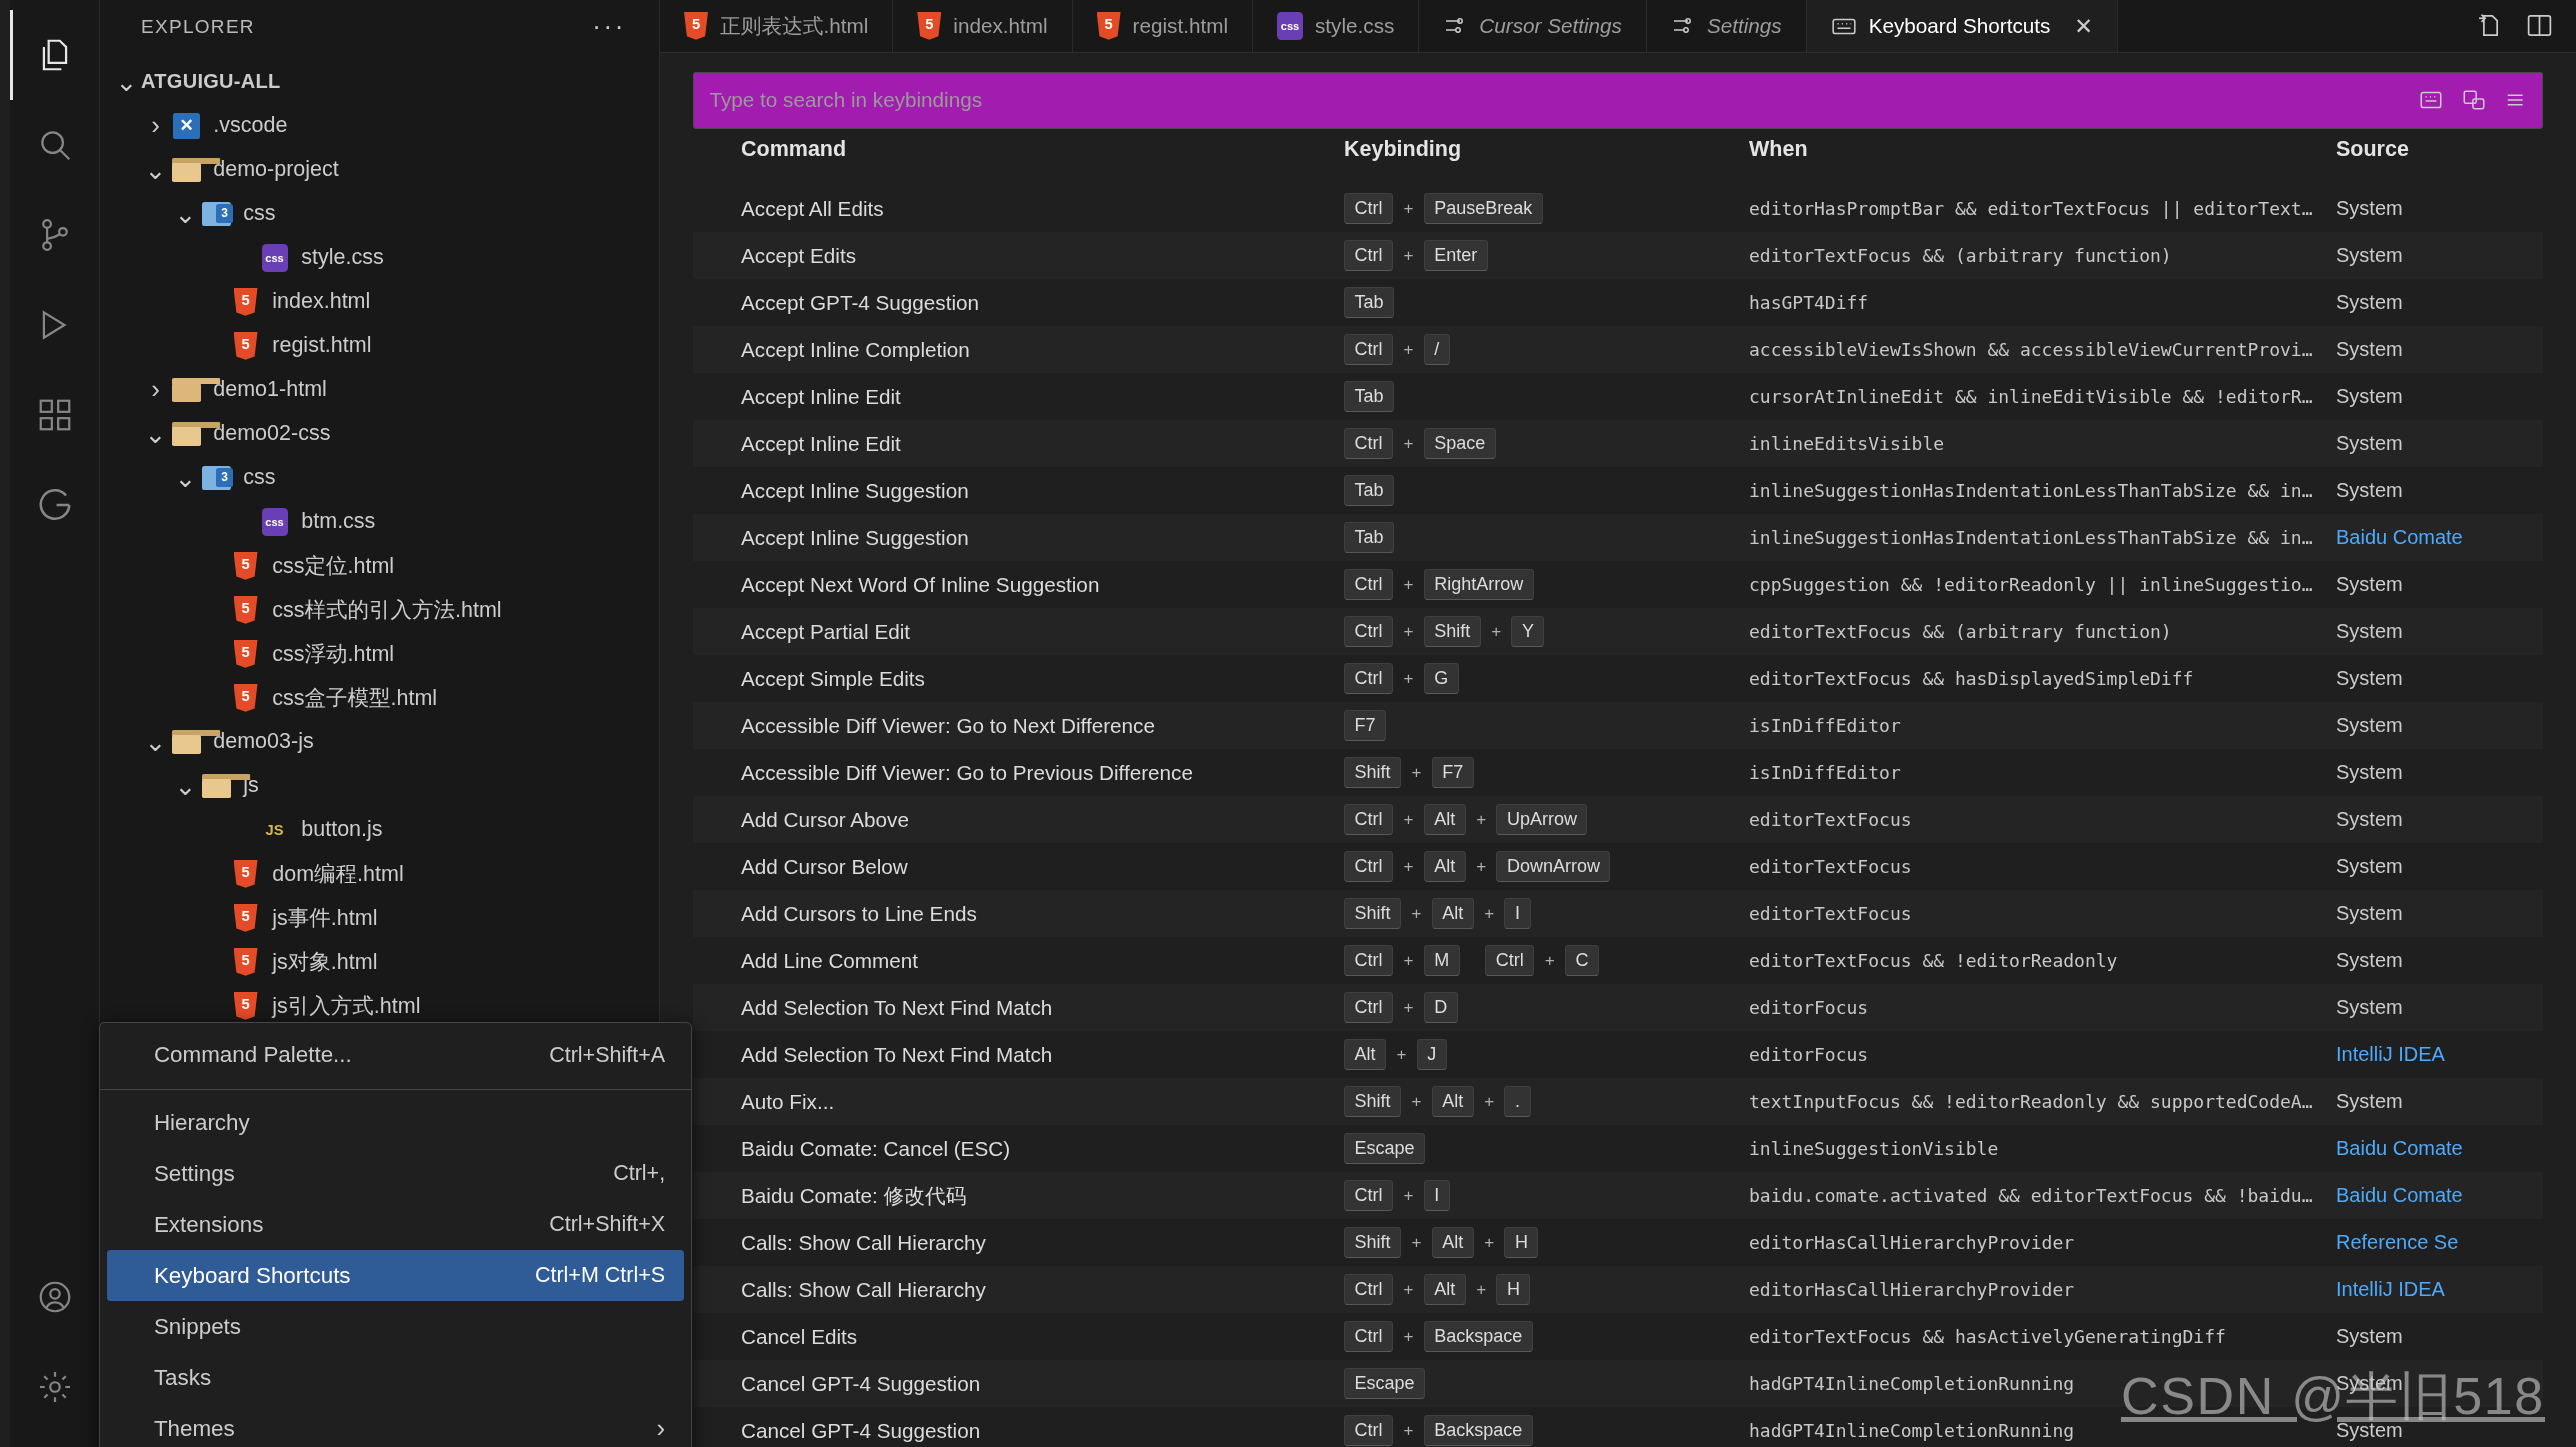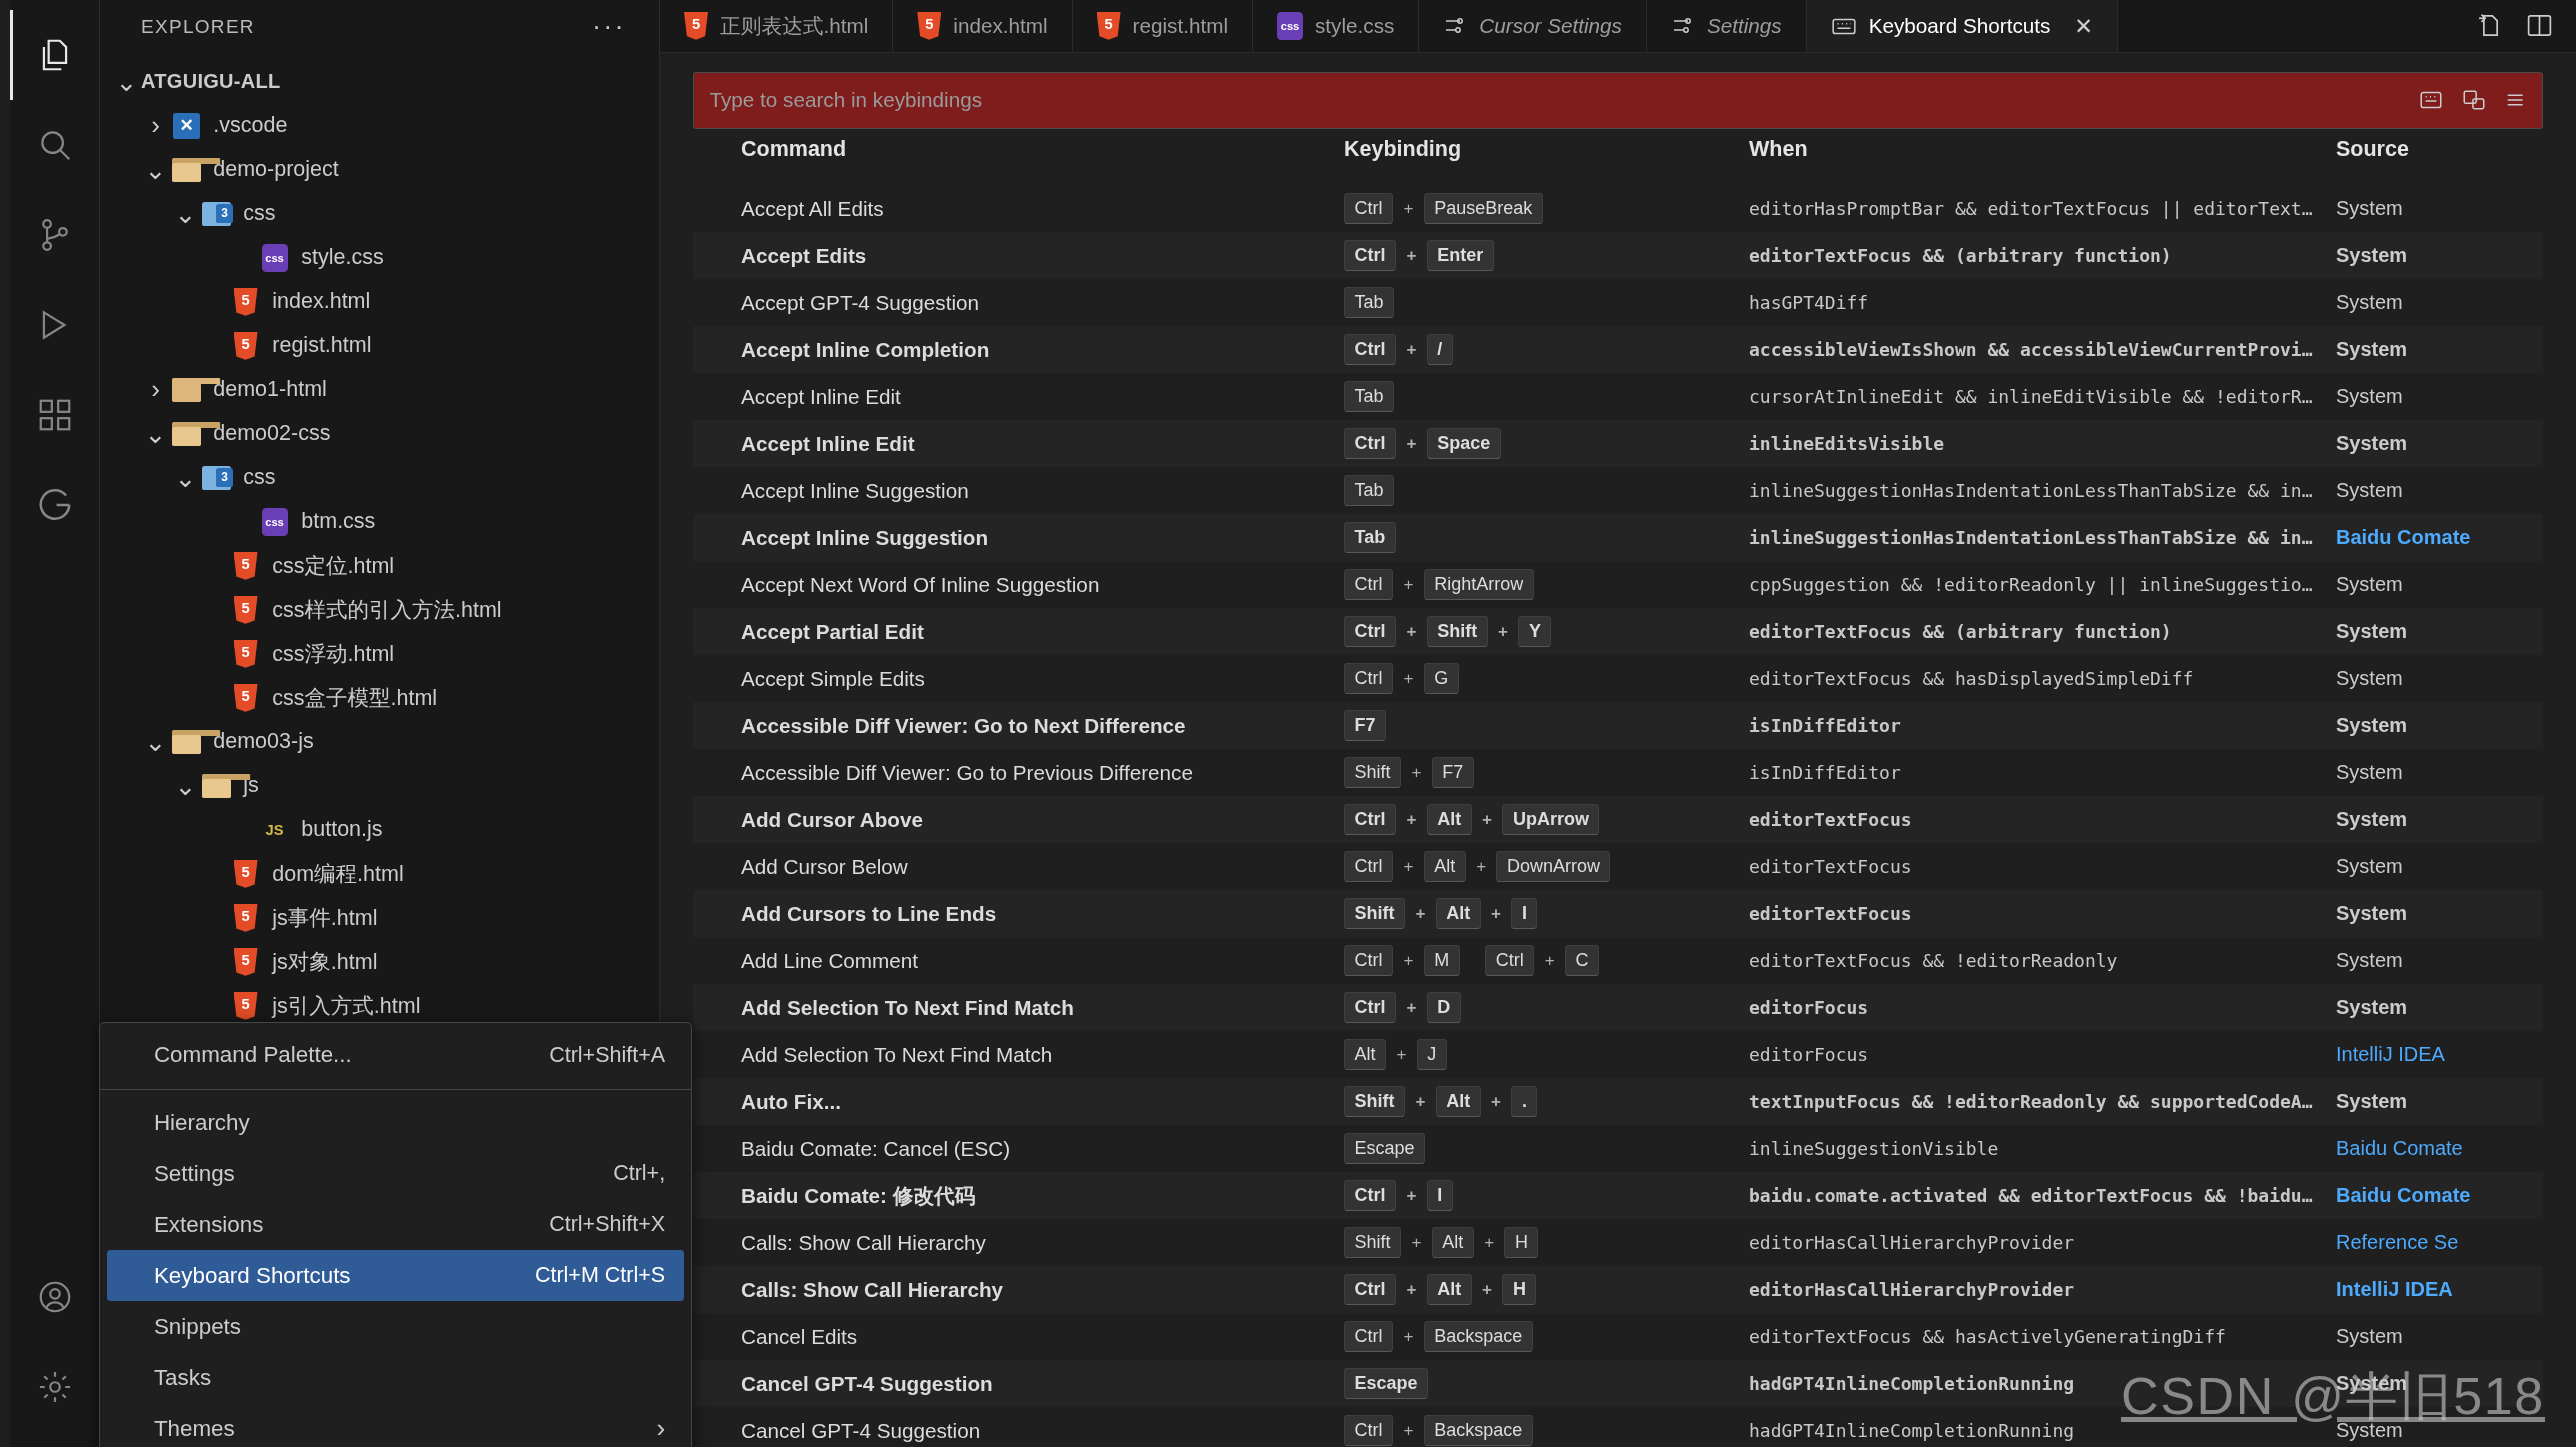--- a/index.html
+++ b/index.html
@@ -113,21 +113,21 @@
   }
   .tab.active { background: #1f1f1f; color: #ffffff; border-top: 0.9px solid #1f1f1f; }
   .tab.italic { font-style: italic; }
   .tab .closer { margin-left: 12px; font-size: 22.4px; color: #cccccc; }
   .tabs-actions { margin-left: auto; display: flex; align-items: center; gap: 22.4px; padding: 0 22.4px; }
 
   .kb-body { flex: 1 1 auto; display: flex; flex-direction: column; overflow: hidden; }
 
   .search-wrap { padding: 19px 33px 8.6px 33px; }
   .search-box {
-    height: 57px; background: #7f1d1d; border: 0.9px solid #4a4a4a; border-radius: 2.6px;
+    height: 57px; background: #a21caf; border: 0.9px solid #4a4a4a; border-radius: 2.6px;
     display: flex; align-items: center; padding: 0 15.5px; position: relative;
   }
   .search-box input {
     flex: 1 1 auto; background: transparent; border: none; outline: none;
     color: #cccccc; font-size: 20.7px; font-family: "Liberation Sans", sans-serif;
   }
   .search-box input::placeholder { color: #9a9a9a; }
   .search-actions { display: flex; align-items: center; gap: 17px; color: #cccccc; }
   .kb-header { display: flex; padding: 0 33px; height: 48px; align-items: flex-start; }
   .kb-header .cell { font-size: 21.5px; font-weight: bold; color: #e4e4e4; }
@@ -136,21 +136,21 @@
   .col-cmd { width: 603px; min-width: 603px; }
   .col-key { width: 405px; min-width: 405px; }
   .col-when { flex: 1 1 auto; min-width: 0; }
   .col-src { width: 207px; min-width: 207px; }
 
   .kb-rows { flex: 1 1 auto; overflow: hidden; padding: 0 33px; }
   .kb-row {
     display: flex; align-items: center; height: 47px;
     font-size: 20.7px; color: #cccccc;
   }
-  .kb-row.odd { background: #242424; font-weight: bold; }
+  .kb-row.odd { background: #242424; }
   .kb-row .cmd { color: #dcdcdc; white-space: nowrap; overflow: hidden; text-overflow: ellipsis; }
   .kb-row .when {
     font-family: "DejaVu Sans Mono", monospace; font-size: 18px; color: #c8c8c8;
     white-space: nowrap; overflow: hidden; text-overflow: ellipsis; padding-right: 17px;
   }
   .kb-row .src { white-space: nowrap; overflow: hidden; text-overflow: ellipsis; font-size: 20px; }
   .kb-row .src.link { color: #4daafc; }
 
   .keys { display: flex; align-items: center; gap: 7.8px; }
   .kcap {

